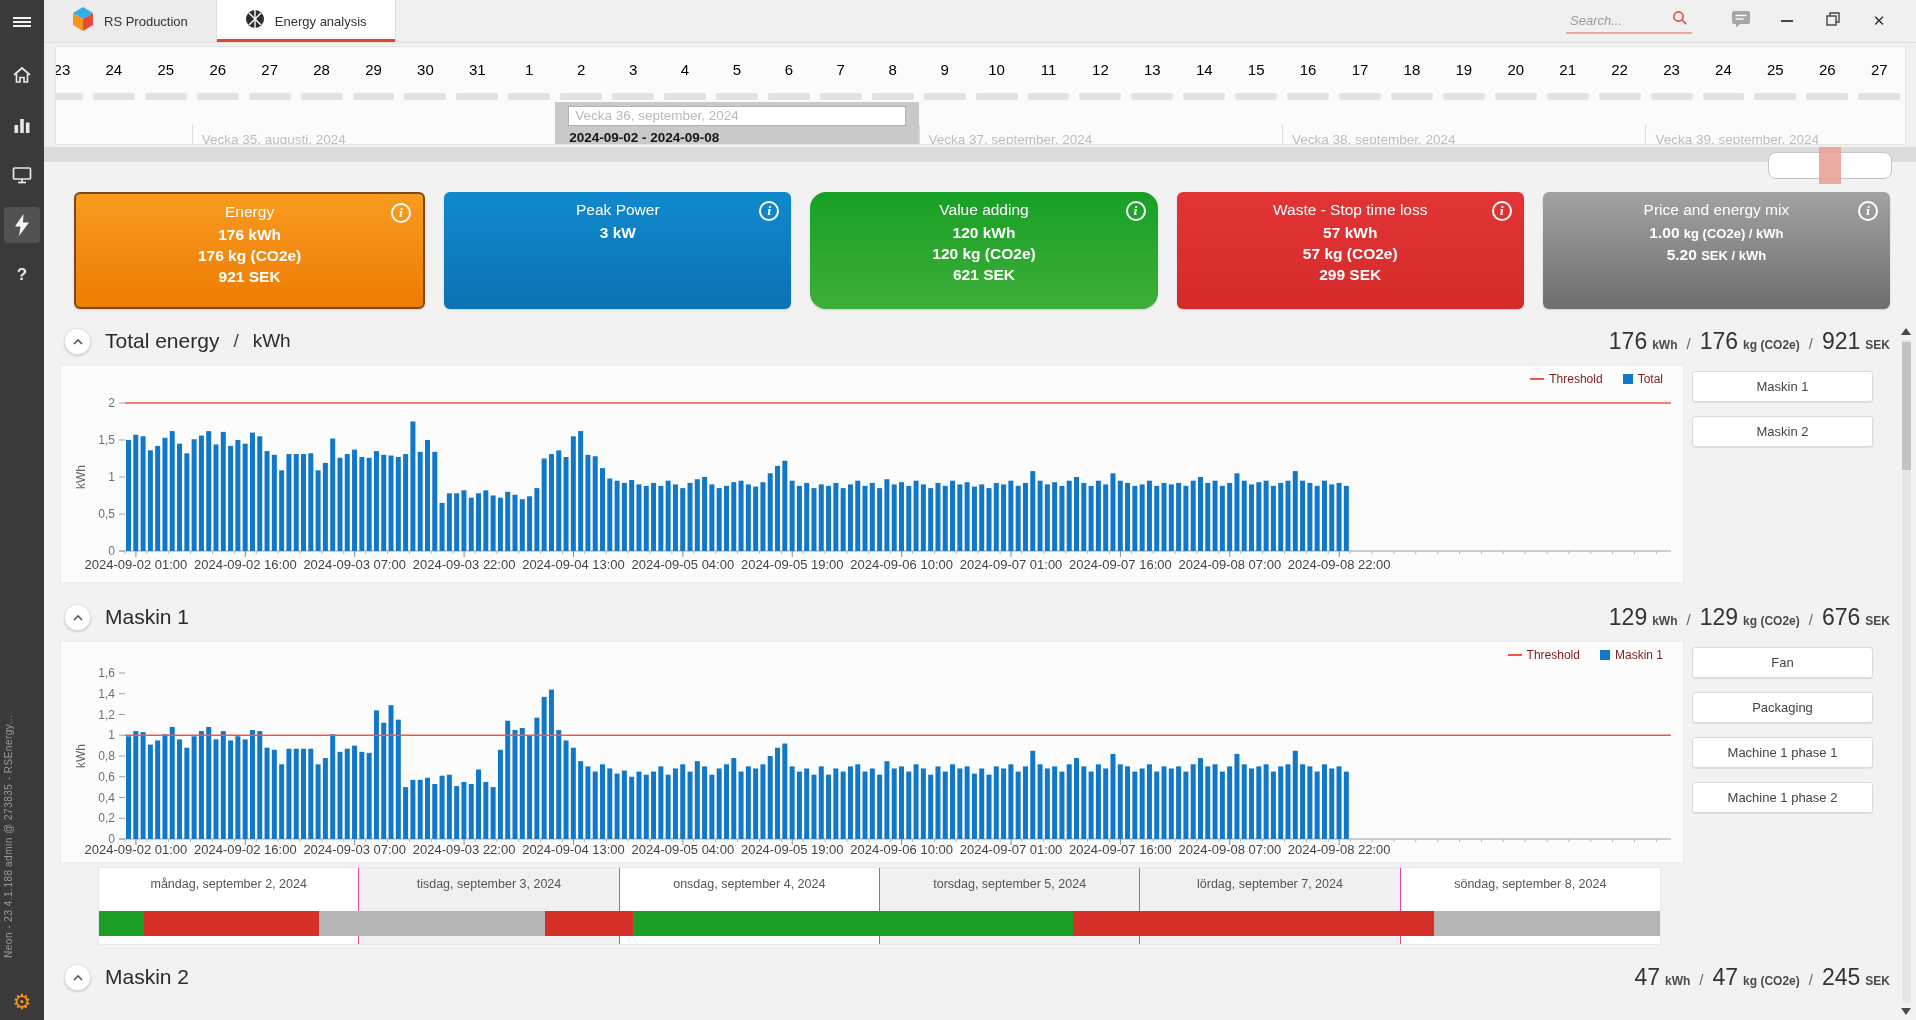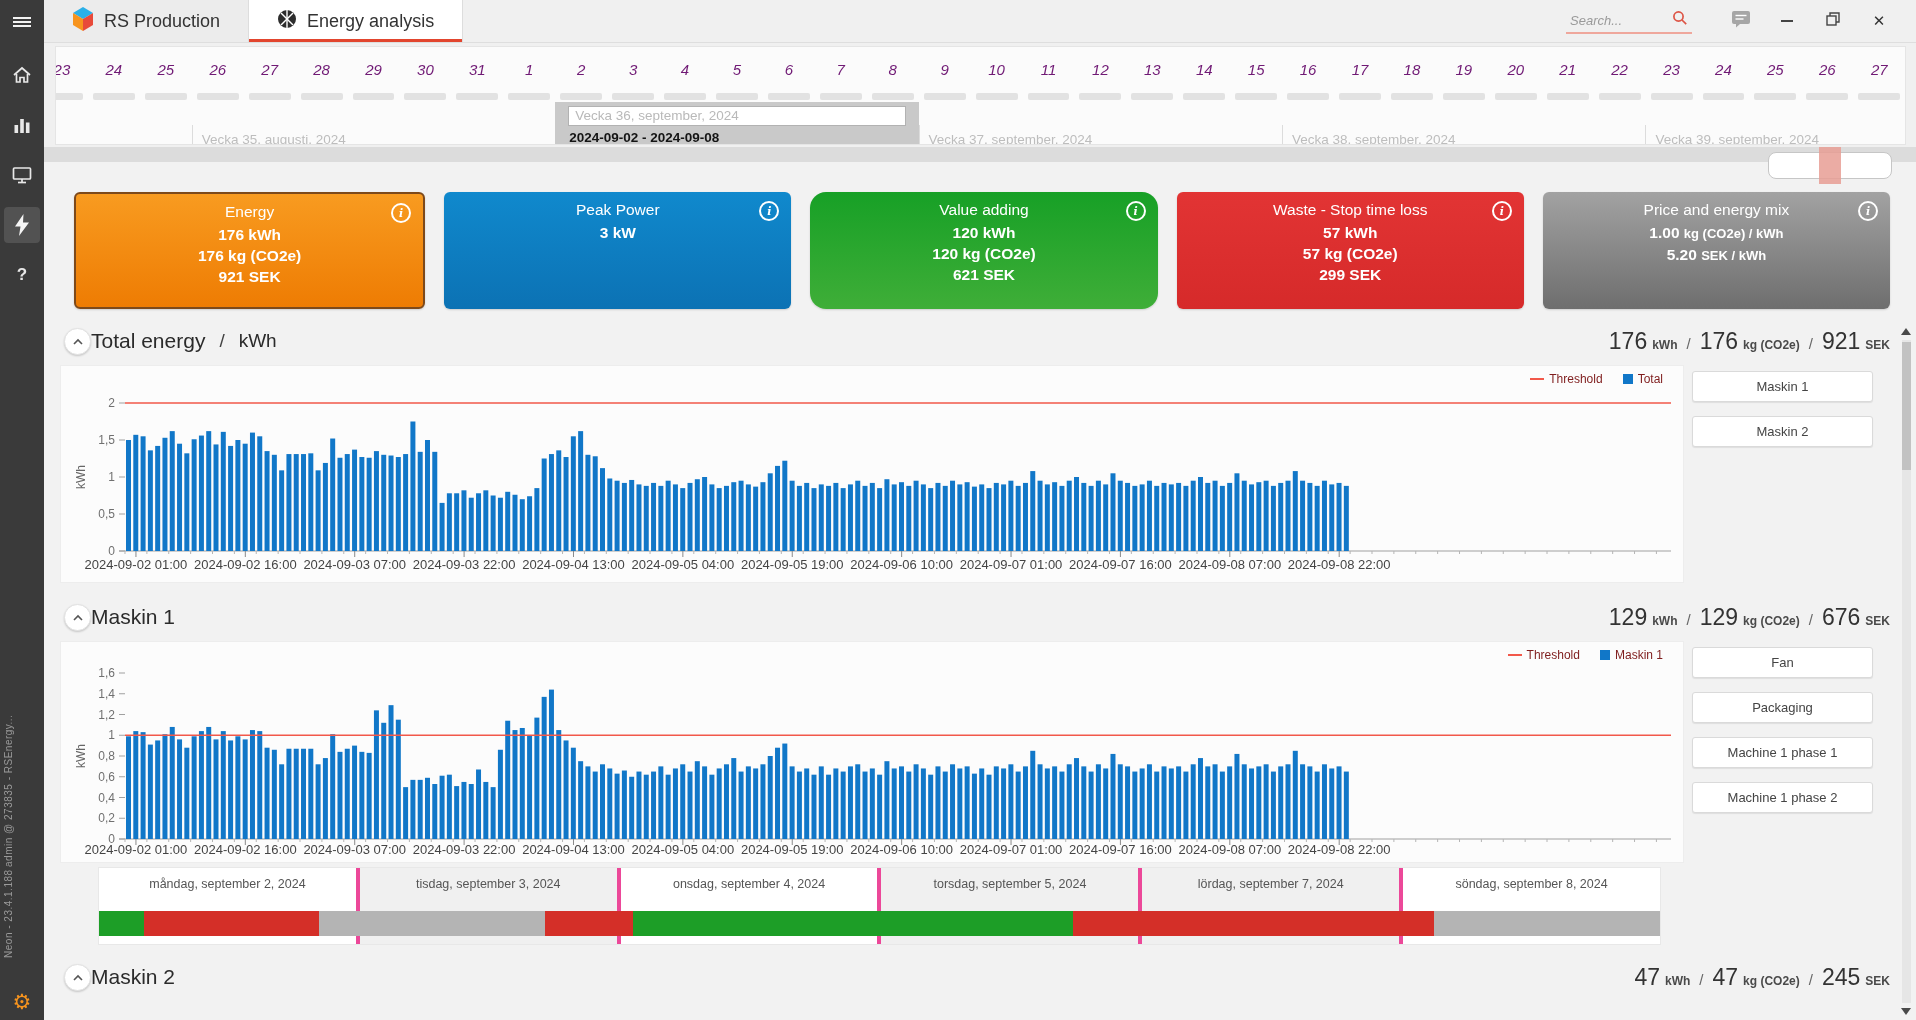--- a/index.html
+++ b/index.html
@@ -23,39 +23,39 @@
           font-size:21px; color:#f7941e; cursor:pointer; }
 
   
   .titlebar { position:absolute; left:44px; top:0; right:0; height:43px; background:#f0f0f0;
               border-bottom:1px solid #dedede; display:flex; align-items:stretch; }
   .tabs { display:flex; }
   .tab { position:relative; display:flex; align-items:center; gap:10px; padding:0 28px;
          background:#ececec; border-right:1px solid #ddd; cursor:pointer; }
   .tab.active { background:#fff; }
   .tab.active::after { content:""; position:absolute; left:0; right:0; bottom:0; height:3px; background:#e2452e; }
-  .tab .tab-label { font-size:18px; color:#333; }
+  .tab .tab-label { font-size:13px; color:#333; }
   .tb-right { margin-left:auto; display:flex; align-items:center; gap:0; padding-right:14px; }
   .searchwrap { display:flex; align-items:center; gap:6px; border-bottom:2px solid #efa79c;
                 padding:2px 4px; margin-right:26px; }
   .searchwrap input { border:none; outline:none; background:transparent; width:96px;
                       font-style:italic; font-size:13px; color:#555;
                       font-family:"Liberation Sans", sans-serif; }
   .searchwrap input::placeholder { color:#9a9a9a; }
   .tb-btn { width:46px; height:42px; display:grid; place-items:center; cursor:pointer; color:#444; }
   .min-glyph { width:12px; height:2px; background:#444; }
   .close-glyph { font-size:15px; color:#333; }
 
   
   .tl-wrap { position:absolute; left:44px; right:0; top:43px; height:104px; background:#f0f0f0; }
   .tl-panel { position:absolute; left:11px; right:10px; top:3px; height:99px; background:#fbfbfb;
               border:1px solid #e5e5e5; overflow:hidden; }
   .tl-shift { position:absolute; left:-20px; top:0; right:0; bottom:0; }
   .tl-days { position:absolute; left:0; right:0; top:14px; display:flex; }
-  .tl-days .dcell { flex:1; text-align:center; font-size:15px; color:#701a75; cursor:pointer;font-style:italic; }
+  .tl-days .dcell { flex:1; text-align:center; font-size:15px; color:#000000; cursor:pointer; }
   .tl-bars { position:absolute; left:0; right:0; top:46px; display:flex; }
   .tl-bars .bcell { flex:1; }
   .tl-bars .bcell i { display:block; height:7px; margin:0 5px; background:#e2e2e2; border-radius:2px; }
   .tl-weeks { position:absolute; left:0; right:0; top:58px; bottom:0;margin-top:20px; }
   .wk { position:absolute; top:0; bottom:0; border-left:1px solid #dcdcdc; padding:7px 0 0 9px;
         font-size:13.5px; color:#bdbdbd; white-space:nowrap; overflow:hidden; }
   .tl-sel { position:absolute; top:-3px; bottom:0; background:#c9c9c9; cursor:pointer; }
   .tl-sel .sel-label { margin:4px 13px 0 13px; height:20px; background:#fff; border:1px solid #b2b2b2;
         font-size:13.5px; color:#b9b9b9; padding:1px 0 0 6px; white-space:nowrap; overflow:hidden; }
   .tl-sel .sel-range { margin:4px 0 0 14px; font-size:13.5px; font-weight:bold; color:#151515; white-space:nowrap; }
@@ -75,21 +75,21 @@
   .card .c-title { font-size:15.5px; margin-bottom:3px; }
   .card .c-line { font-size:15.5px; font-weight:bold; line-height:21px; }
   .card .c-line .c-unit { font-weight:bold; font-size:13px; }
   .card .info { position:absolute; top:9px; right:12px; width:20px; height:20px; border:2px solid #fff;
                 border-radius:50%; display:grid; place-items:center;
                 font:italic bold 11px "DejaVu Serif", serif; cursor:pointer; }
 
   .sec-head { display:flex; align-items:center; height:32px; padding:0 26px 0 20px; margin-top:16px; }
   .collapse-btn { width:27px; height:27px; border-radius:50%; background:#fff; border:1px solid #e2e2e2;
                   box-shadow:0 1px 2px rgba(0,0,0,.18); display:grid; place-items:center; cursor:pointer; flex:none; }
-  .sec-title { font-size:21px; color:#2b2b2b; font-weight:500; white-space:nowrap; }
+  .sec-title { margin-left:14px; font-size:21px; color:#2b2b2b; font-weight:500; white-space:nowrap; }
   .sec-unit { font-size:19px; color:#2b2b2b; margin-left:14px; }
   .sec-unit .slash { margin-right:14px; color:#444; }
   .sec-stats { margin-left:auto; display:flex; align-items:baseline; white-space:nowrap; }
   .sec-stats .sv { font-size:23px; color:#333; }
   .sec-stats .su { font-size:12px; font-weight:bold; color:#4a4a4a; margin-left:5px; }
   .sec-stats .ss { font-size:15px; color:#666; margin:0 9px; }
 
   .sec-body { position:relative; margin-top:8px; }
   .panel { position:relative; margin-left:16px; width:1624px; background:#fcfcfc; border:1px solid #ededed; }
   .legend { height:26px; display:flex; justify-content:flex-end; align-items:center; gap:20px;
@@ -99,21 +99,21 @@
   .legend .sw-sq { width:10px; height:10px; background:#1177c8; }
   .side-btns { position:absolute; left:1648px; top:6px; width:181px; display:flex; flex-direction:column; gap:14px; }
   .side-btn { height:31px; background:#fff; border:1px solid #dadada; border-radius:3px;
               display:grid; place-items:center; font-size:13px; color:#444; cursor:pointer;
               box-shadow:0 1px 1px rgba(0,0,0,.08); }
 
   
   .daystrip { position:relative; margin:4px 0 0 54px; width:1563px; height:78px; background:#fff;
               border:1px solid #e8e8e8; }
   .ds-cols { position:absolute; inset:0; display:flex; }
-  .ds-col { flex:1; border-right:4px solid #ec4899; padding-top:9px; text-align:center;
+  .ds-col { flex:1; border-right:1px solid #ec4899; padding-top:9px; text-align:center;
             font-size:12.5px; color:#555; }
   .ds-col:last-child { border-right:none; }
   .ds-col.alt { background:#f0f0f0; }
   .ds-bar { position:absolute; left:0; right:0; bottom:8px; height:25px; display:flex; }
   .ds-seg { height:100%; cursor:pointer; }
 
   
   .vscroll { position:absolute; right:3px; top:326px; bottom:3px; width:13px; z-index:30; }
   .vs-track { position:absolute; left:2px; right:2px; top:14px; bottom:14px; background:#e6e6e6; }
   .vs-thumb { position:absolute; left:2px; right:2px; top:16px; height:128px; background:#c2c2c2; cursor:grab; }

